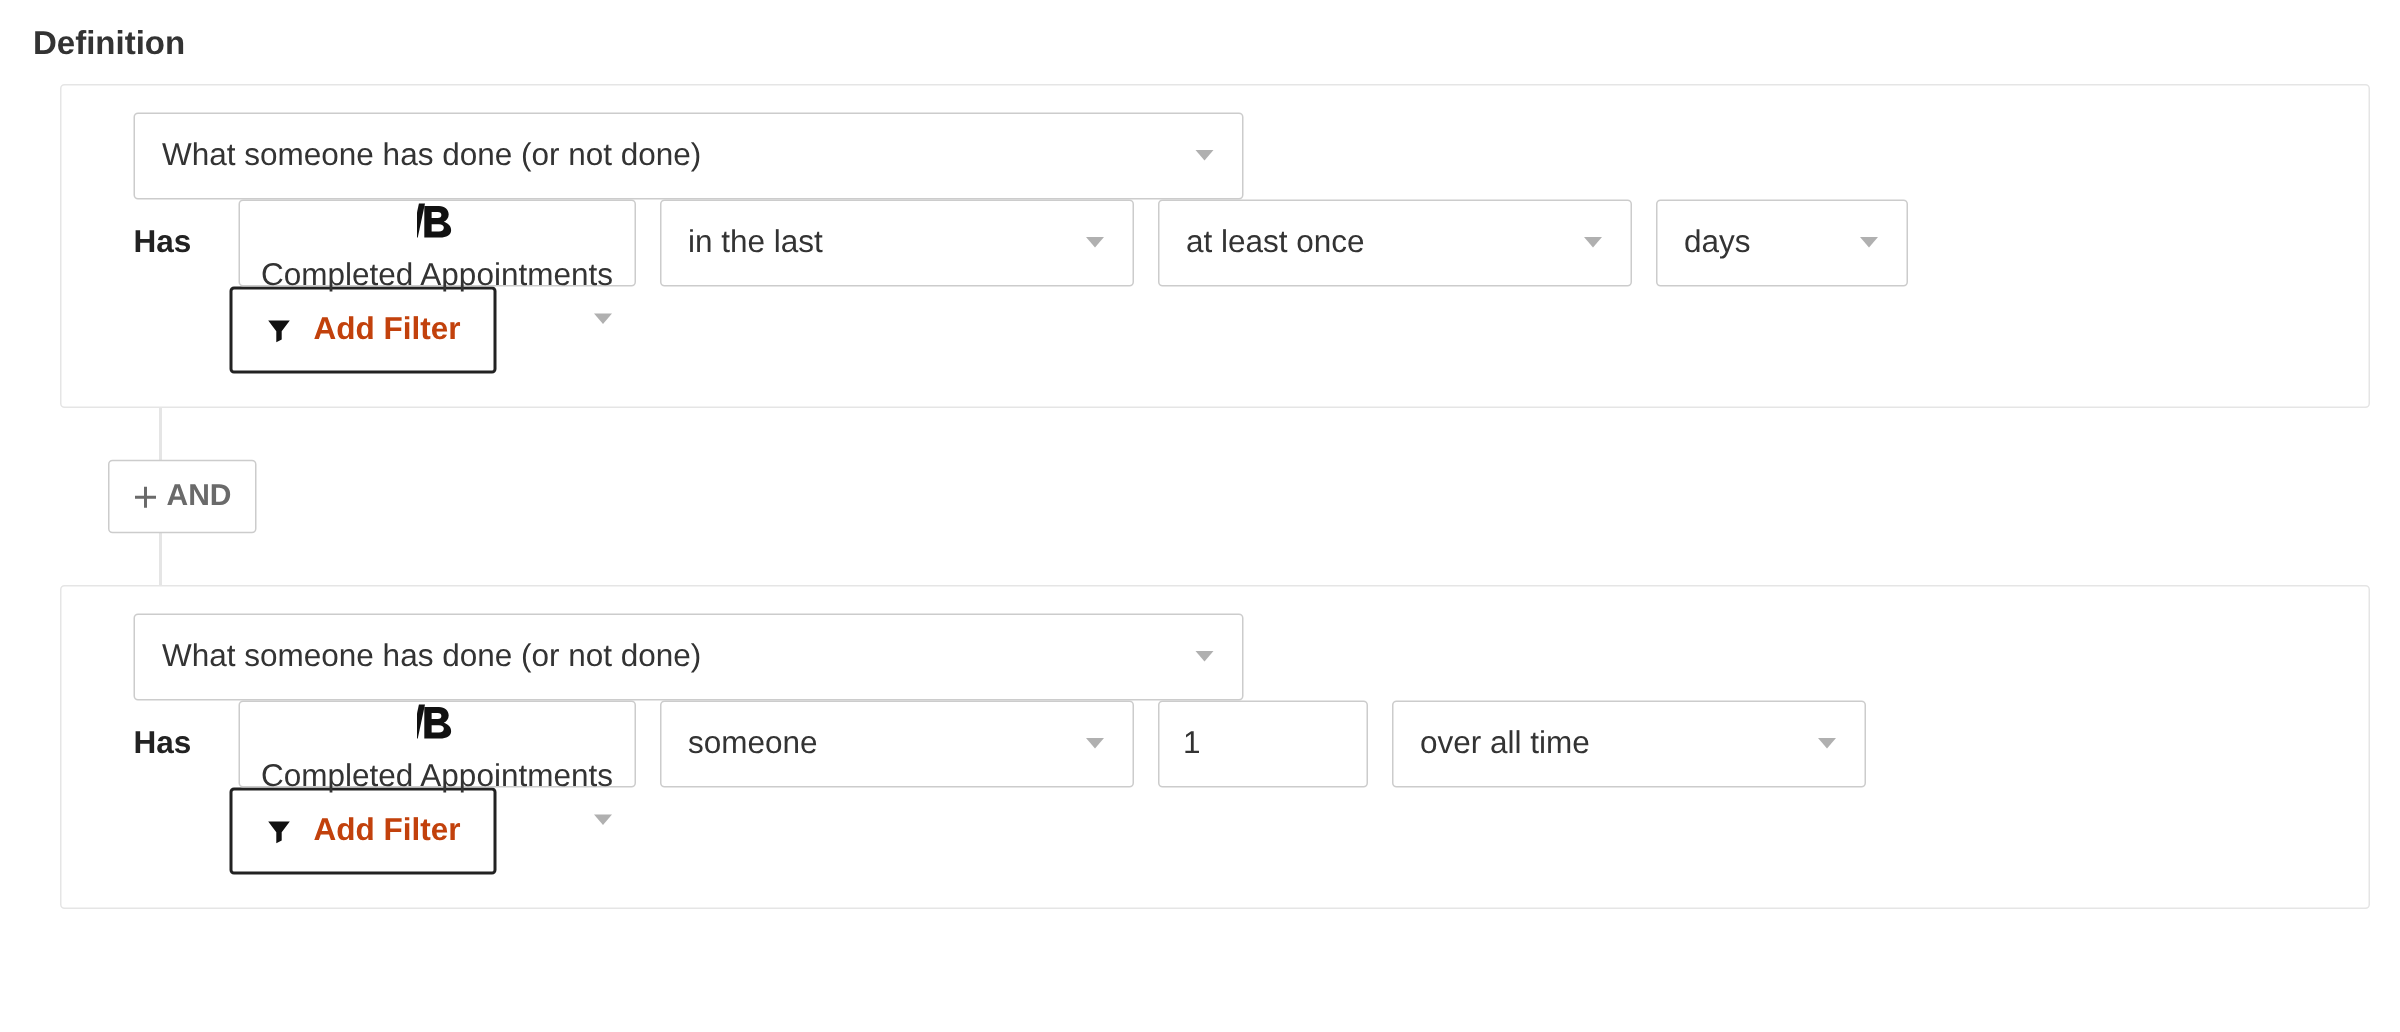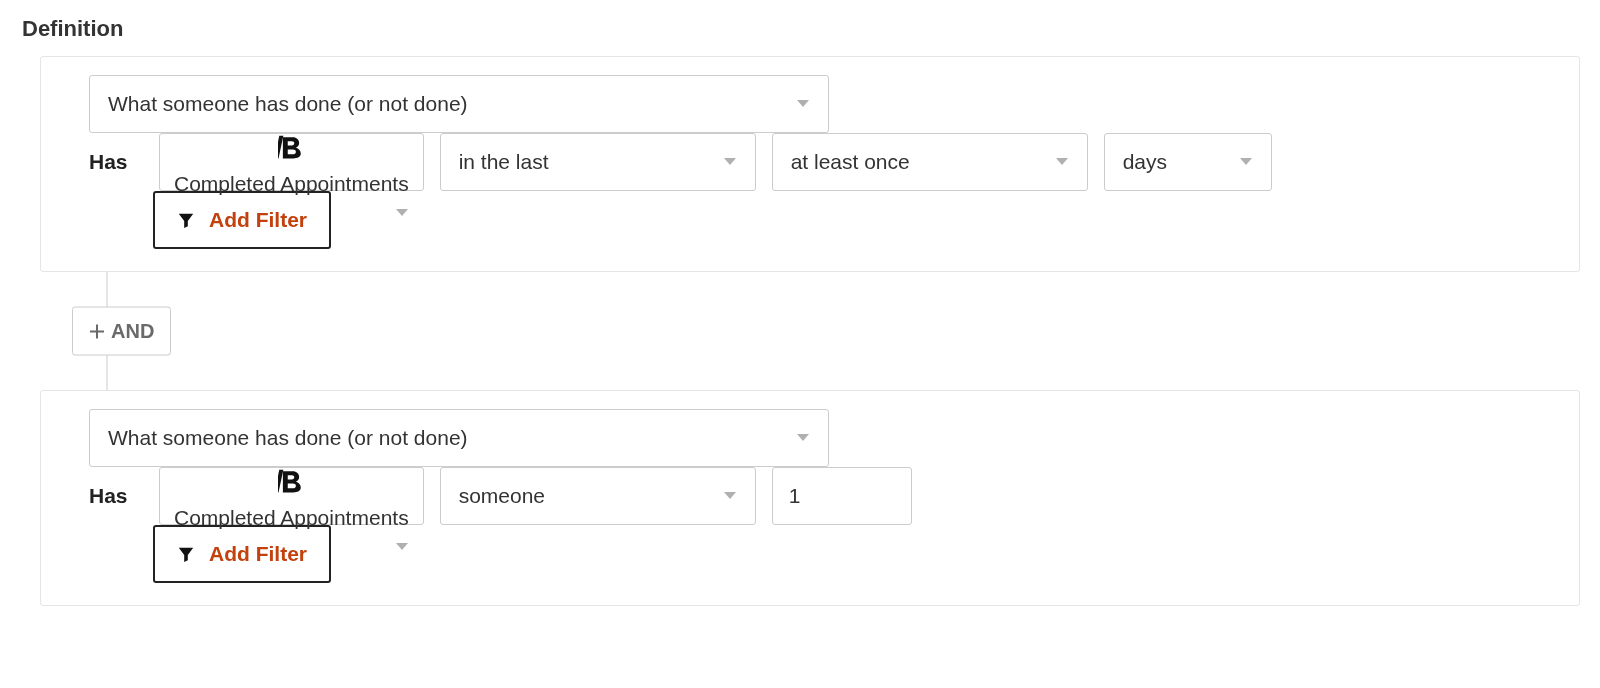--- a/index.html
+++ b/index.html
@@ -284,20 +284,28 @@
               <svg viewBox="0 0 14 10">
                   <path d="M1 1 L7 8 L13 1 Z"></path>
                 </svg>
             </span>
           </div>
 
           <div class="text-input num-input-sm">
             <span>1</span>
           </div>
 
+          <div class="select range-select">
+            <span>over all time</span>
+            <span class="caret">
+              <svg viewBox="0 0 14 10">
+                  <path d="M1 1 L7 8 L13 1 Z"></path>
+                </svg>
+            </span>
+          </div>
         </div>
 
         <div class="row">
           <button class="add-filter-btn">
             <span class="funnel-icon">
               <svg viewBox="0 0 20 20">
                   <path d="M2 3 H18 L12 11 V17 L8 19 V11 Z"></path>
                 </svg>
             </span>
             <span>Add Filter</span>

